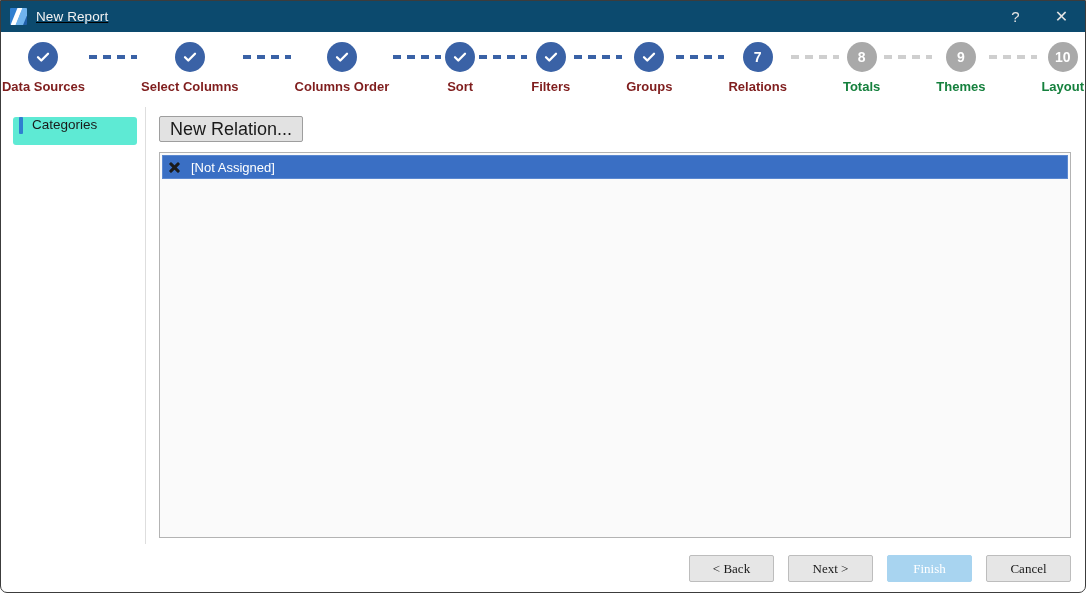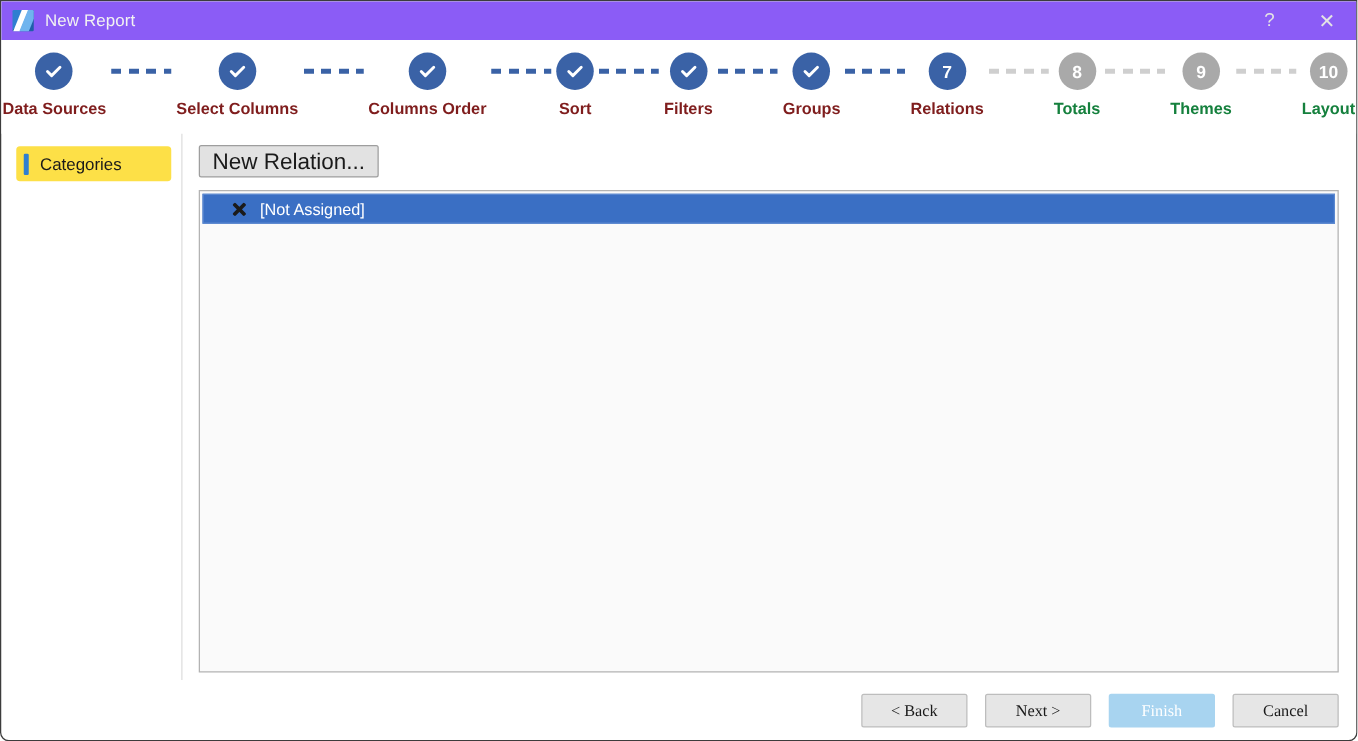--- a/index.html
+++ b/index.html
@@ -22,25 +22,26 @@
     background: #ffffff;
     border: 1px solid #3c3c3c;
     border-radius: 0 0 7px 7px;
     overflow: hidden;
   }
 
   
   .titlebar {
     position: relative;
     height: 31px;
-    background: #8b5cf6;
+    background: #0c4a6e;
     display: flex;
     align-items: center;
     padding-left: 9px;
     box-sizing: border-box;
+    text-decoration: underline;
   }
   .app-icon {
     width: 17px;
     height: 17px;
     position: relative;
     flex: 0 0 auto;
     border-radius: 1px;
     background: linear-gradient(135deg, #2f7fd0 0%, #2f7fd0 48%, #1f5fa8 48%, #1f5fa8 100%);
     overflow: hidden;
   }
@@ -157,23 +158,23 @@
   }
   .sidebar {
     width: 145px;
     flex: 0 0 145px;
     padding: 10px 8px 0 12px;
     box-sizing: border-box;
     border-right: 1px solid #dedede;
   }
   .side-item {
     display: flex;
-    align-items: center;
+    align-items: flex-start;
     height: 28px;
-    background: #fde047;
+    background: #5eead4;
     border-radius: 3px;
     padding-left: 0;
     cursor: default;
   }
   .side-accent {
     width: 4px;
     height: 17px;
     background: #2f7fd0;
     margin-left: 6px;
     flex: 0 0 auto;
@@ -216,21 +217,21 @@
     overflow: hidden;
     margin-bottom: 6px;
   }
   .list-row {
     display: flex;
     align-items: center;
     height: 24px;
     background: #3a6fc4;
     color: #ffffff;
     font-size: 13px;
-    padding-left: 22px;
+    padding-left: 5px;
     cursor: default;
     border: 1px solid #5b88d0;
     box-sizing: border-box;
     margin: 2px 2px 0 2px;
   }
   .x-icon {
     width: 13px;
     height: 13px;
     flex: 0 0 auto;
     margin-right: 10px;

